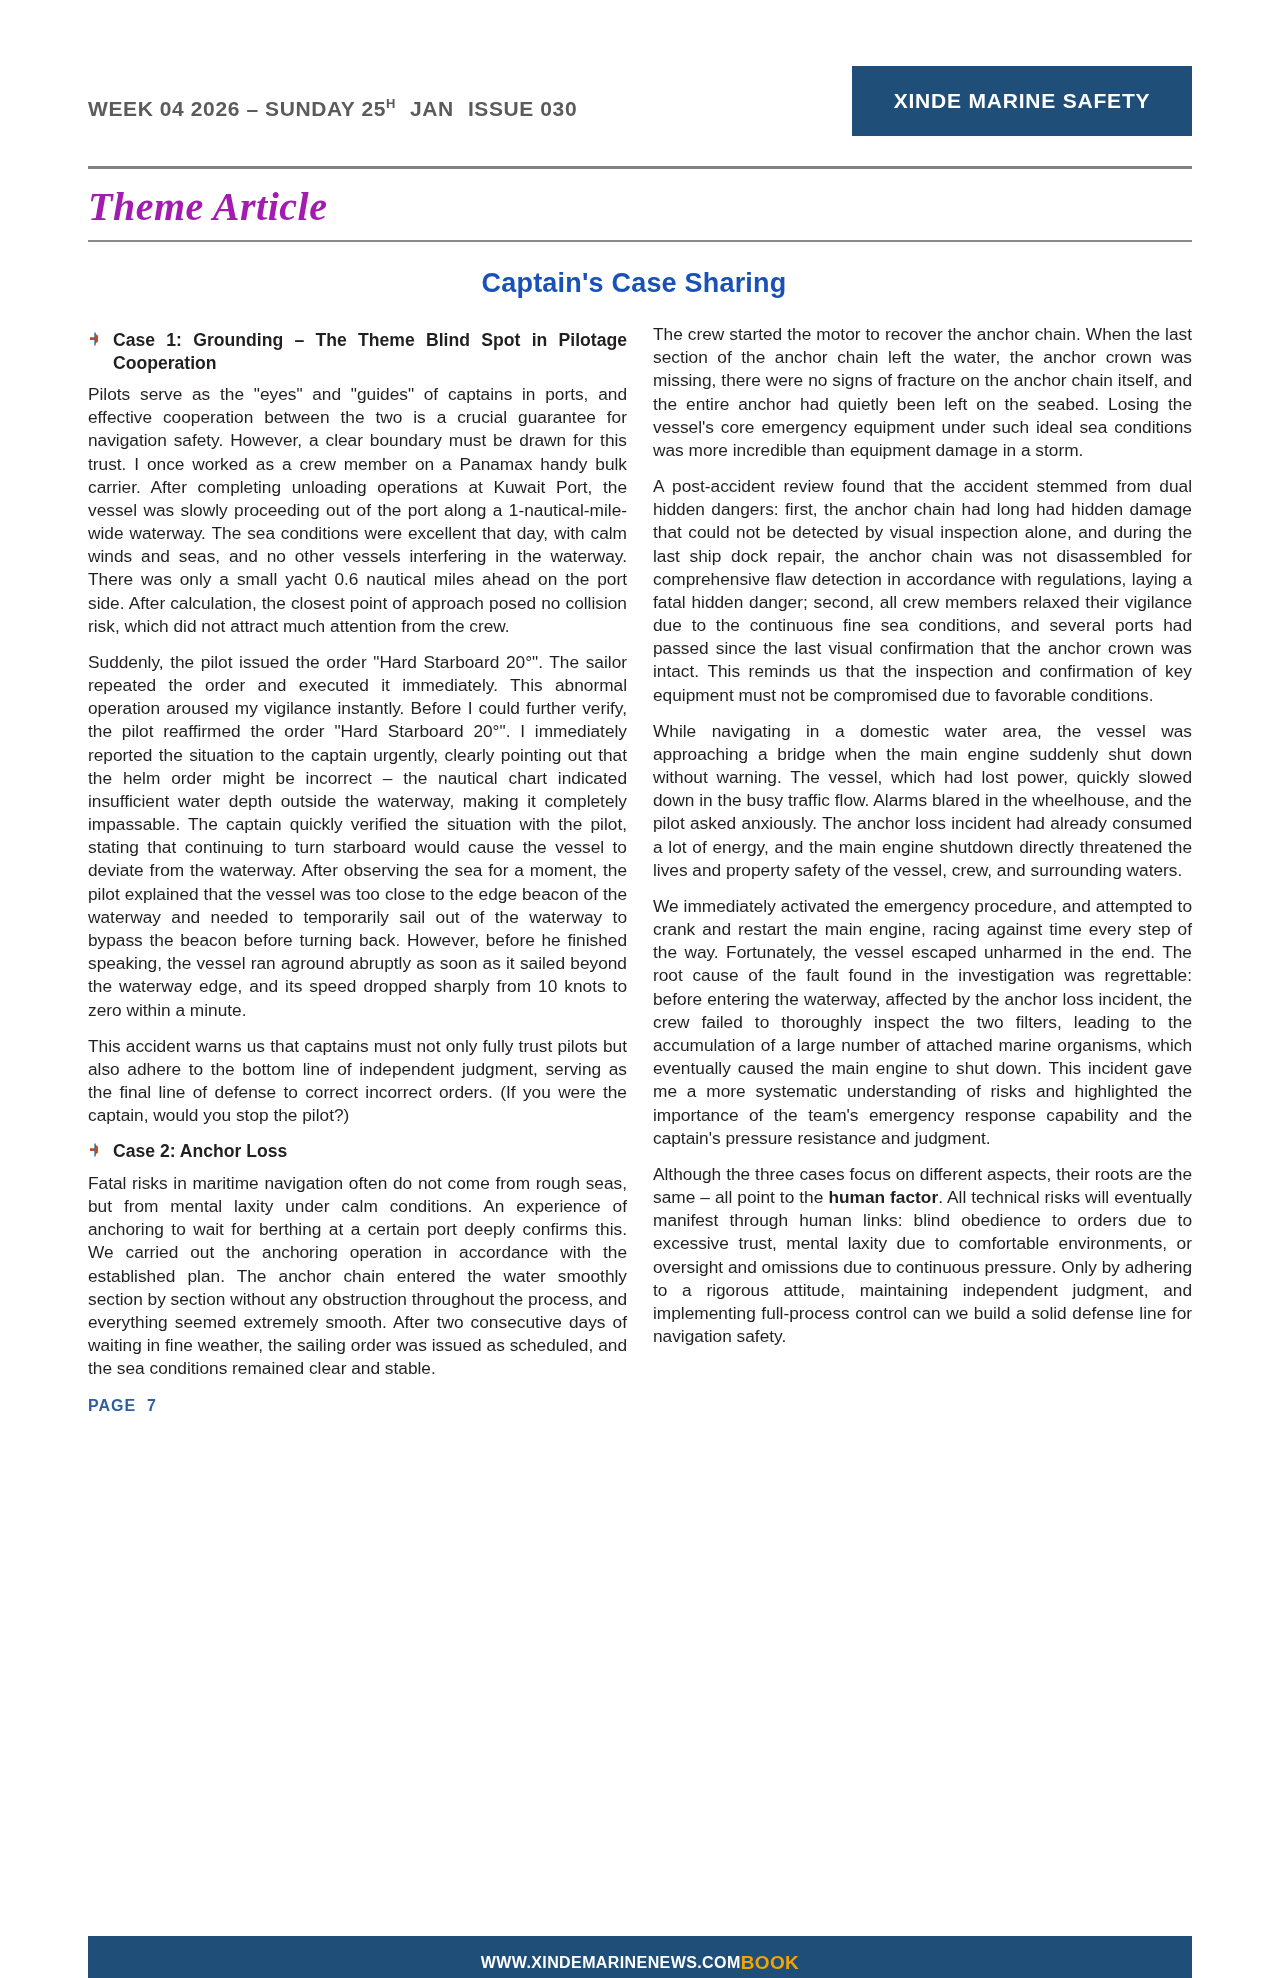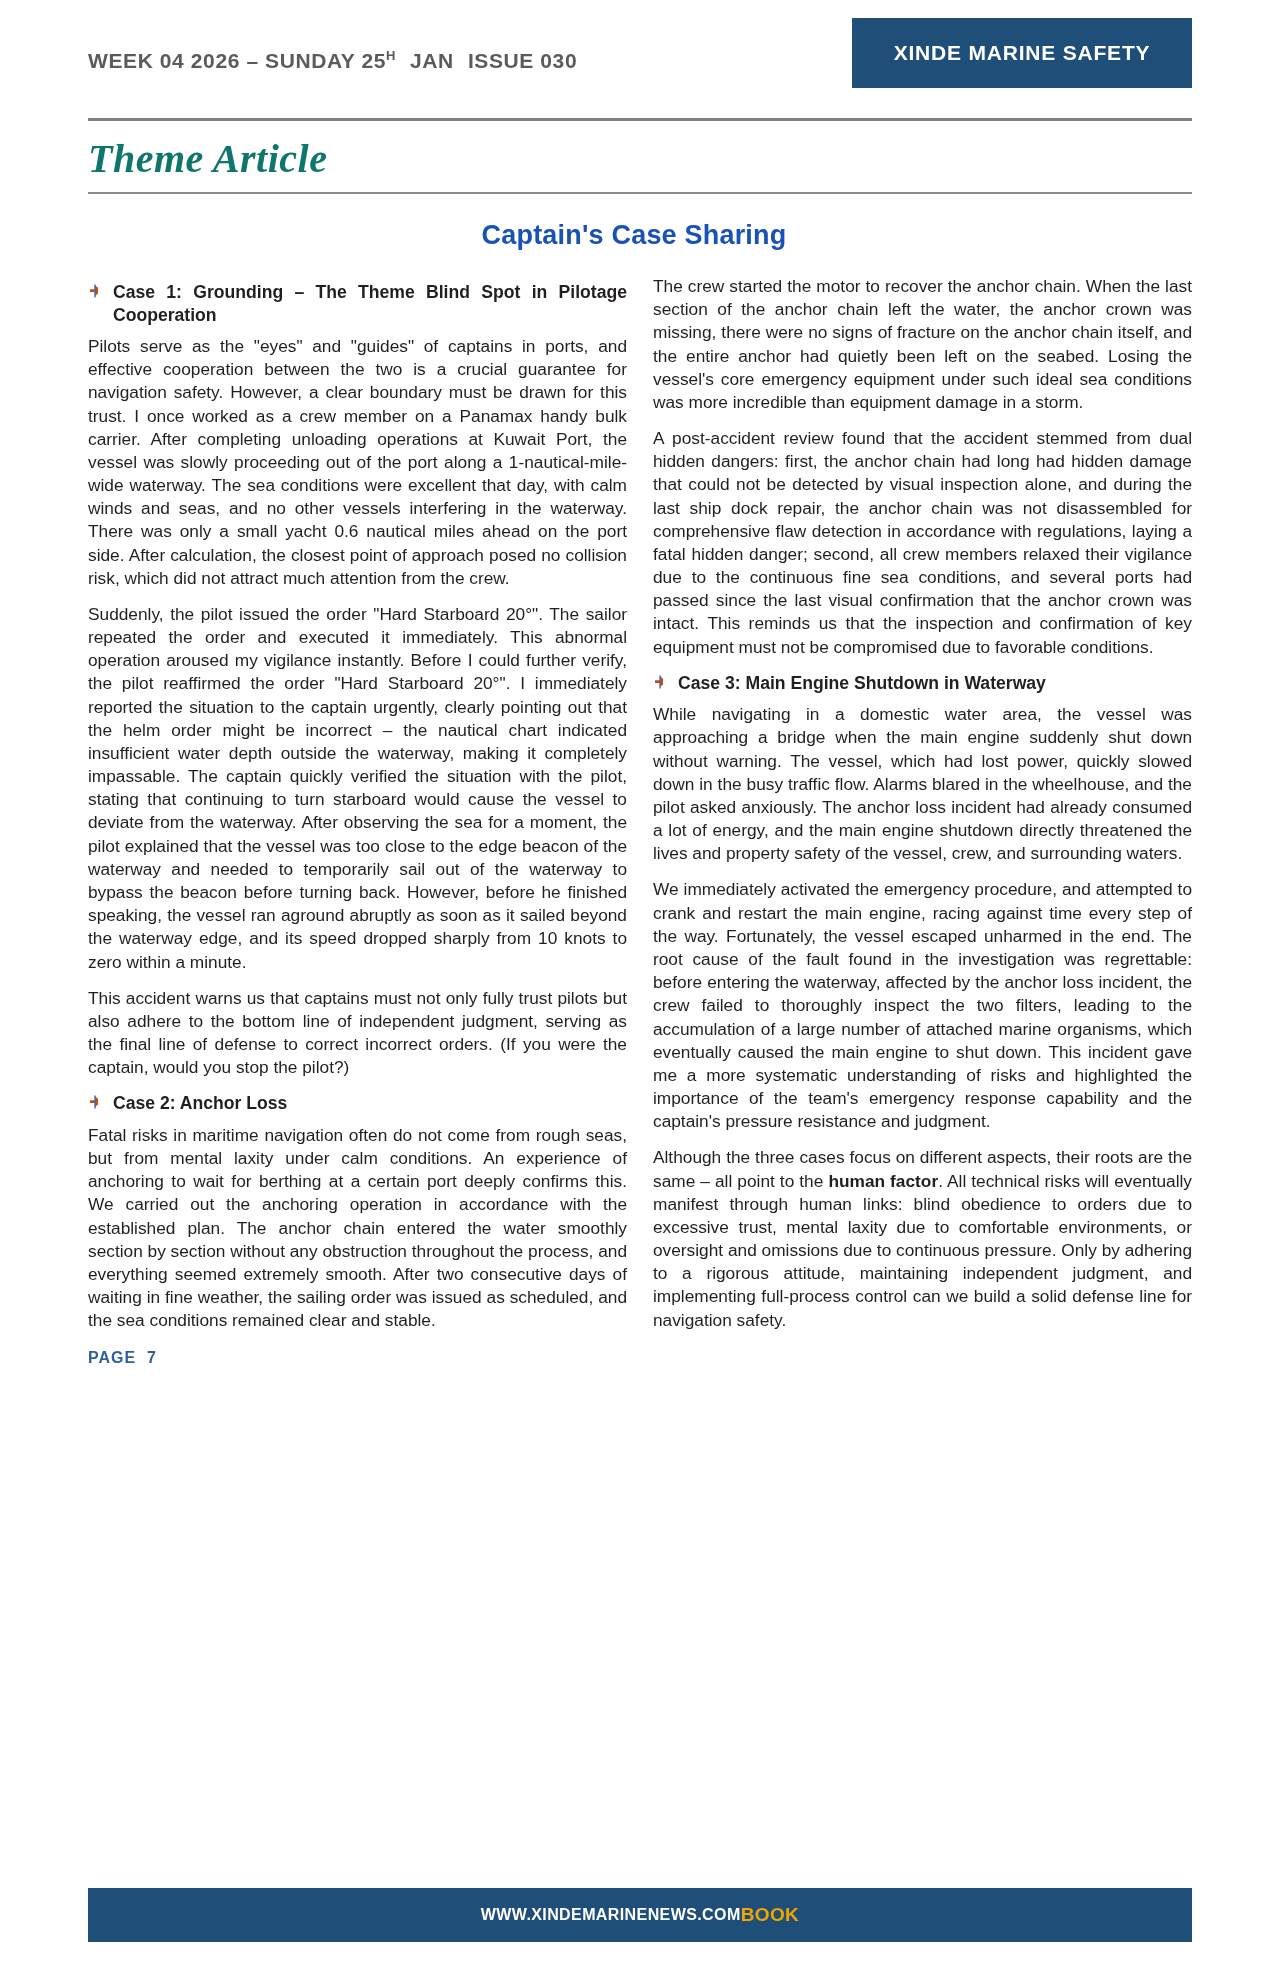--- a/index.html
+++ b/index.html
@@ -20,20 +20,21 @@
     box-sizing: border-box;
     padding: 0;
     position: relative;
     background: #ffffff;
   }
 
   
   .masthead {
     position: relative;
     height: 112px;
+    margin-top: 48px;
   }
   .issue-line {
     position: absolute;
     left: 88px;
     top: 48px;
     font-size: 21px;
     font-weight: bold;
     letter-spacing: 0.6px;
     color: #5b5b5b;
     white-space: nowrap;
@@ -67,21 +68,21 @@
   .rule-top {
     margin: 6px 88px 0 88px;
     border-top: 3px solid #808080;
   }
   .theme-title {
     margin: 14px 88px 0 88px;
     font-family: "Liberation Serif", serif;
     font-style: italic;
     font-weight: bold;
     font-size: 40px;
-    color: #0f766e;
+    color: #a21caf;
     letter-spacing: 0.5px;
   }
   .rule-under-theme {
     margin: 10px 88px 0 88px;
     border-top: 2px solid #8a8a8a;
   }
 
   .article-title {
     margin: 26px 12px 0 0;
     text-align: center;
@@ -214,29 +215,20 @@
         <span class="ch-text">Case 2: Anchor Loss</span>
       </div>
 
       <p class="body">Fatal risks in maritime navigation often do not come from rough seas, but from mental laxity under calm conditions. An experience of anchoring to wait for berthing at a certain port deeply confirms this. We carried out the anchoring operation in accordance with the established plan. The anchor chain entered the water smoothly section by section without any obstruction throughout the process, and everything seemed extremely smooth. After two consecutive days of waiting in fine weather, the sailing order was issued as scheduled, and the sea conditions remained clear and stable.</p>
     </div>
 
     <div class="col">
       <p class="body">The crew started the motor to recover the anchor chain. When the last section of the anchor chain left the water, the anchor crown was missing, there were no signs of fracture on the anchor chain itself, and the entire anchor had quietly been left on the seabed. Losing the vessel's core emergency equipment under such ideal sea conditions was more incredible than equipment damage in a storm.</p>
       <p class="body">A post-accident review found that the accident stemmed from dual hidden dangers: first, the anchor chain had long had hidden damage that could not be detected by visual inspection alone, and during the last ship dock repair, the anchor chain was not disassembled for comprehensive flaw detection in accordance with regulations, laying a fatal hidden danger; second, all crew members relaxed their vigilance due to the continuous fine sea conditions, and several ports had passed since the last visual confirmation that the anchor crown was intact. This reminds us that the inspection and confirmation of key equipment must not be compromised due to favorable conditions.</p>
 
-      <div class="case-head">
-        <span class="bullet">
-          <svg width="16" height="16" viewBox="0 0 16 16">
-            <path d="M2 6.2 h5 v-4 l3 2.6 v5.6 l-3 2.6 v-4 h-5 z" fill="#c94a18"></path>
-            <path d="M7 1.5 v13" stroke="#3b6ea5" stroke-width="1.4" fill="none"></path>
-          </svg>
-        </span>
-        <span class="ch-text">Case 3: Main Engine Shutdown in Waterway</span>
-      </div>
 
       <p class="body">While navigating in a domestic water area, the vessel was approaching a bridge when the main engine suddenly shut down without warning. The vessel, which had lost power, quickly slowed down in the busy traffic flow. Alarms blared in the wheelhouse, and the pilot asked anxiously. The anchor loss incident had already consumed a lot of energy, and the main engine shutdown directly threatened the lives and property safety of the vessel, crew, and surrounding waters.</p>
       <p class="body">We immediately activated the emergency procedure, and attempted to crank and restart the main engine, racing against time every step of the way. Fortunately, the vessel escaped unharmed in the end. The root cause of the fault found in the investigation was regrettable: before entering the waterway, affected by the anchor loss incident, the crew failed to thoroughly inspect the two filters, leading to the accumulation of a large number of attached marine organisms, which eventually caused the main engine to shut down. This incident gave me a more systematic understanding of risks and highlighted the importance of the team's emergency response capability and the captain's pressure resistance and judgment.</p>
       <p class="body"><span>Although the three cases focus on different aspects, their roots are the same – all point to the </span><span class="bold-inline">human factor</span><span>. All technical risks will eventually manifest through human links: blind obedience to orders due to excessive trust, mental laxity due to comfortable environments, or oversight and omissions due to continuous pressure. Only by adhering to a rigorous attitude, maintaining independent judgment, and implementing full-process control can we build a solid defense line for navigation safety.</span></p>
     </div>
   </div>
 
   <div class="page-num">
     <span>PAGE</span>&nbsp;&nbsp;<span>7</span>
   </div>

